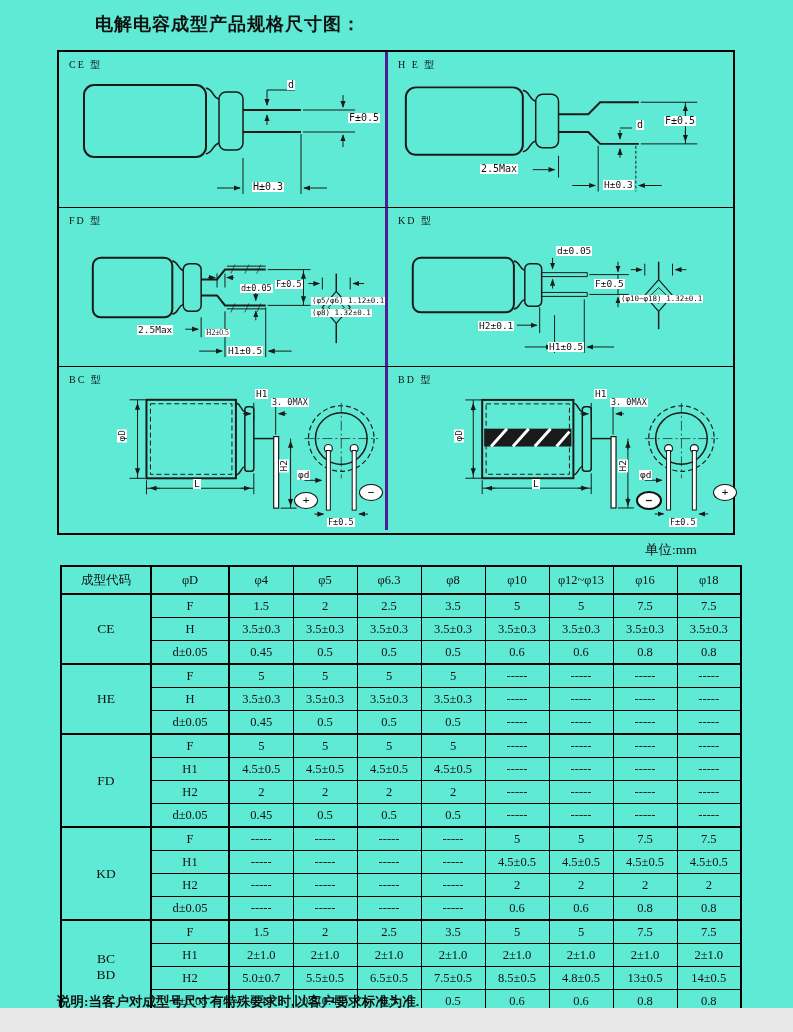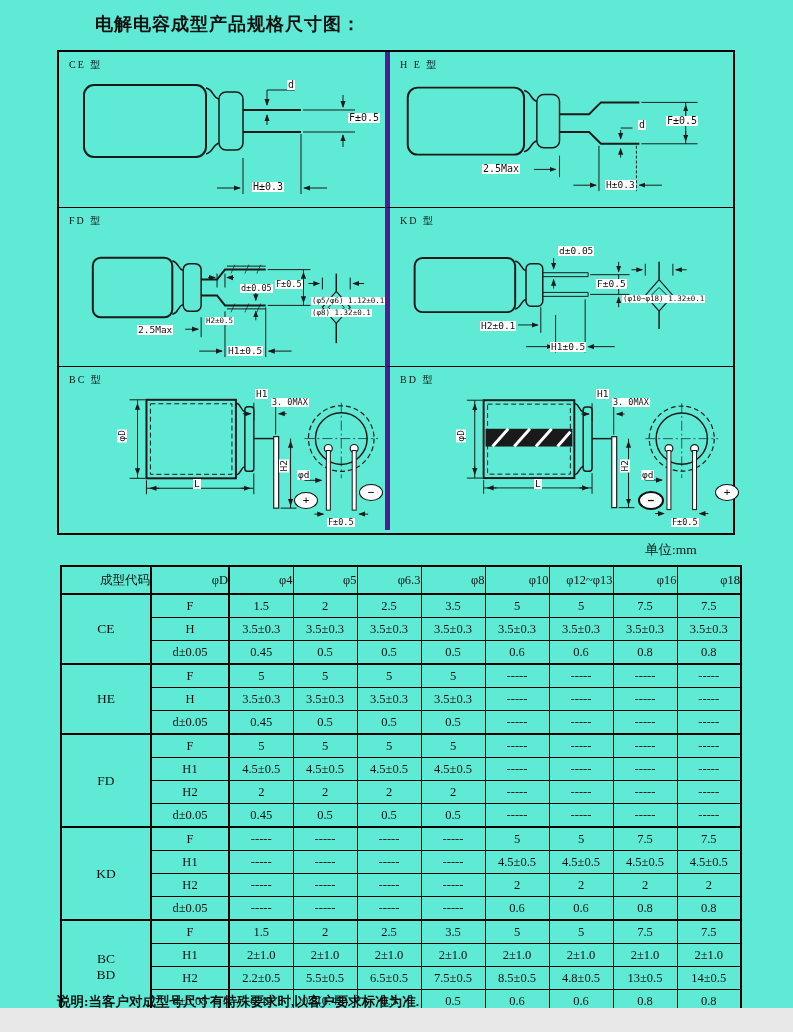--- a/index.html
+++ b/index.html
@@ -4,21 +4,21 @@
 <style>
   html,body { margin:0; padding:0; background:#e8e8e8; }
   .page { position:relative; width:793px; height:1008px; background:#5eead4; color:#111;
           font-family:"Liberation Serif", serif; overflow:hidden; }
   .title { position:absolute; left:95px; top:12px; font-size:18px; font-weight:bold; letter-spacing:1px; }
   
   .grid { position:absolute; left:57px; top:50px; width:678px; height:485px;
           border:2px solid #000; box-sizing:border-box;
           display:grid; grid-template-columns:326px 348px; grid-template-rows:155px 159px 164px; }
   .cel { position:relative; box-sizing:border-box; }
-  .cel.bl { border-left:5px solid #4c1d95; }
+  .cel.bl { border-left:3px solid #4c1d95; }
   .cel.bt { border-top:1px solid #000; }
   .ptype { position:absolute; left:10px; top:6px; font-size:10px; letter-spacing:2px; }
   .art { position:absolute; left:0; top:0; width:100%; height:100%; }
   .art line,.art polyline,.art rect,.art circle,.art ellipse,.art path { stroke:#1a1a1a; fill:none; stroke-width:1; }
   .art .f { fill:#1a1a1a; stroke:none; }
   .art .wf { fill:#fff; }
   .art .w { stroke:#fff; stroke-width:3; }
   .art .w2 { stroke-width:2; } .art .w15 { stroke-width:1.5; } .art .w12 { stroke-width:1.2; } .art .w07 { stroke-width:0.7; }
   .art .d1 { stroke-dasharray:5,3; } .art .d2 { stroke-dasharray:10,3,2,3; } .art .d3 { stroke-dasharray:3,2; }
   .dim { position:absolute; font-family:"DejaVu Sans Mono", monospace; font-size:10px; line-height:1;
@@ -28,21 +28,21 @@
   .pol { position:absolute; width:22px; height:15px; border:1.5px solid #111; border-radius:50%;
          display:flex; align-items:center; justify-content:center; font-size:11px; line-height:1;
          font-family:"DejaVu Sans Mono", monospace; background:#fff; }
   .pol.dark { border-width:2.5px; font-weight:bold; }
   .unit { position:absolute; left:645px; top:541px; font-size:13.5px; }
   
   #spec-table { position:absolute; left:60px; top:565px; width:680px; border-collapse:collapse;
                 table-layout:fixed; font-size:12.5px; border:2px solid #000; }
   #spec-table th, #spec-table td { border:1px solid #000; text-align:center; vertical-align:middle;
                 padding:0; height:22px; font-weight:normal; overflow:hidden; }
-  #spec-table th { height:26px; border-bottom-width:2px;text-align:right; }
+  #spec-table th { height:26px; border-bottom-width:2px; }
   #spec-table .gt { border-top-width:2px; }
   #spec-table .vthick { border-right-width:2px; }
   #spec-table .code { font-size:13.5px; white-space:pre-line;margin-left:25px; }
   .footer { position:absolute; left:57px; top:993px; font-size:13.5px; font-weight:bold; }
 </style>
 </head>
 <body>
 
 <div class="page">
 
@@ -165,21 +165,21 @@
           <line x1="250" y1="76" x2="261" y2="76" marker-end="url(#m3)"></line>
           <line x1="306" y1="76" x2="295" y2="76" marker-end="url(#m3)"></line>
           <path class="w12" d="M278,84 L292,100 L278,116 L264,100 z"></path>
           <path d="M278,92 L286,100 L278,108 L270,100 z"></path>
           <line class="w15" x1="278" y1="66" x2="278" y2="84"></line>
           <line class="w15" x1="278" y1="116" x2="278" y2="136"></line>
         </g>
       </svg>
       <span class="ptype">FD 型</span>
       <span class="dim s9" style="left:78px;top:117px;">2.5Max</span>
-      <span class="dim s7" style="left:146px;top:64px;">H2±0.5</span>
+      <span class="dim s7" style="left:146px;top:76px;font-family:Liberation Serif, serif;">H2±0.5</span>
       <span class="dim s8" style="left:181px;top:76px;">d±0.05</span>
       <span class="dim s8" style="left:216px;top:72px;">F±0.5</span>
       <span class="dim s9" style="left:168px;top:138px;">H1±0.5</span>
       <span class="dim s7" style="left:252px;top:44px;">(φ5/φ6) 1.12±0.1</span>
       <span class="dim s7" style="left:252px;top:56px;text-align:right;">(φ8) 1.32±0.1</span>
     </div>
 
     <div class="cel bl bt">
       <svg class="art" viewBox="0 0 348 159">
         <defs>
@@ -564,21 +564,21 @@
           <td>2±1.0</td>
           <td>2±1.0</td>
           <td>2±1.0</td>
           <td>2±1.0</td>
           <td>2±1.0</td>
           <td>2±1.0</td>
           <td>2±1.0</td>
         </tr>
         <tr>
           <td class="param vthick">H2</td>
-          <td>2.2±0.5</td>
+          <td>5.0±0.7</td>
           <td>5.5±0.5</td>
           <td>6.5±0.5</td>
           <td>7.5±0.5</td>
           <td>8.5±0.5</td>
           <td>4.8±0.5</td>
           <td>13±0.5</td>
           <td>14±0.5</td>
         </tr>
         <tr>
           <td class="param vthick">d±0.05</td>

